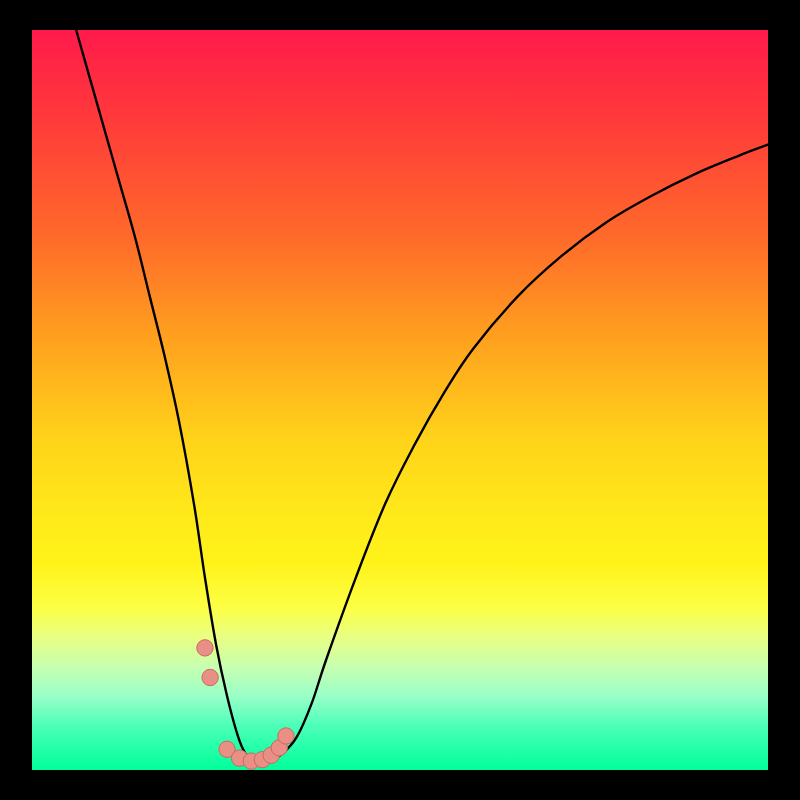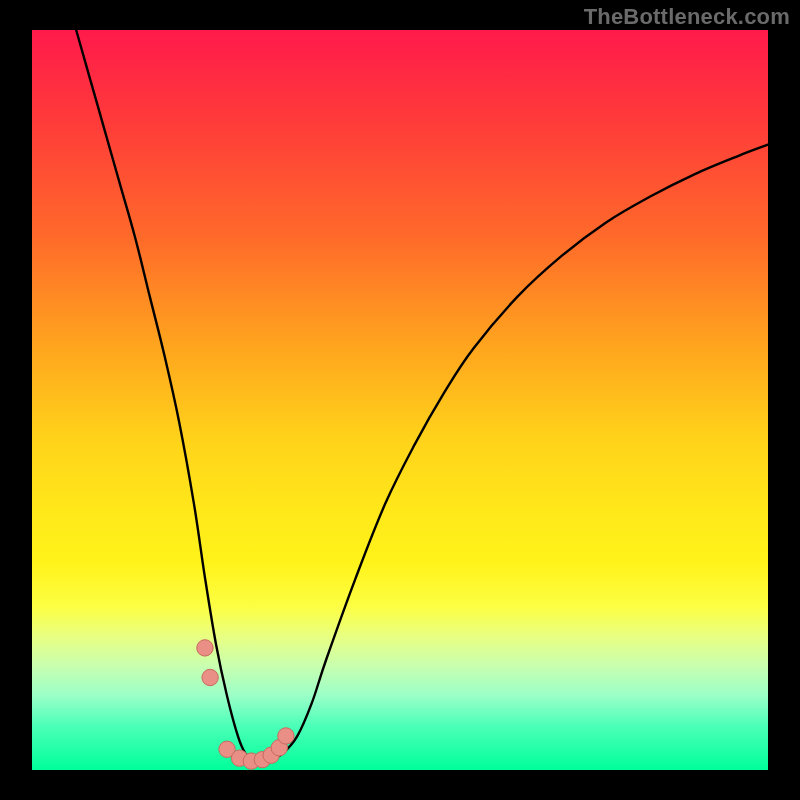--- a/index.html
+++ b/index.html
@@ -58,21 +58,20 @@
     width: 736px;
     height: 740px;
     overflow: visible;
   }
 </style>
 </head>
 <body>
 
 <div class="frame">
 
-  <div class="watermark">TheBottleneck.com</div>
 
   <div class="plot">
     <svg class="curve" viewBox="0 0 736 740" preserveAspectRatio="none">
       <path id="curve-path" fill="none" stroke="#000000" stroke-width="2.4" stroke-linecap="round" stroke-linejoin="round" d="M 44.16 0.00 C 46.81 9.32, 53.58 33.15, 58.88 51.80 C 64.18 70.45, 68.30 84.95, 73.60 103.60 C 78.90 122.25, 83.02 136.75, 88.32 155.40 C 93.62 174.05, 97.74 187.22, 103.04 207.20 C 108.34 227.18, 112.46 245.09, 117.76 266.40 C 123.06 287.71, 127.18 302.96, 132.48 325.60 C 137.78 348.24, 141.90 365.56, 147.20 392.20 C 152.50 418.84, 157.28 445.63, 161.92 473.60 C 166.56 501.57, 168.99 522.29, 172.96 547.60 C 176.93 572.91, 180.03 592.89, 184.00 614.20 C 187.97 635.51, 191.07 649.35, 195.04 666.00 C 199.01 682.65, 202.77 696.31, 206.08 706.70 C 209.39 717.09, 210.79 719.32, 213.44 723.72 C 216.09 728.12, 218.15 729.52, 220.80 731.12 C 223.45 732.72, 225.51 732.60, 228.16 732.60 C 230.81 732.60, 231.55 732.72, 235.52 731.12 C 239.49 729.52, 244.94 728.12, 250.24 723.72 C 255.54 719.32, 259.66 715.76, 264.96 706.70 C 270.26 697.64, 274.38 687.39, 279.68 673.40 C 284.98 659.41, 286.45 651.64, 294.40 629.00 C 302.35 606.36, 313.24 575.57, 323.84 547.60 C 334.44 519.63, 342.68 497.58, 353.28 473.60 C 363.88 449.62, 372.12 434.38, 382.72 414.40 C 393.32 394.42, 401.56 379.92, 412.16 362.60 C 422.76 345.28, 428.35 335.52, 441.60 318.20 C 454.85 300.88, 469.86 283.05, 485.76 266.40 C 501.66 249.75, 514.02 239.02, 529.92 225.70 C 545.82 212.38, 558.18 203.06, 574.08 192.40 C 589.98 181.74, 602.34 175.16, 618.24 166.50 C 634.14 157.84, 646.50 151.63, 662.40 144.30 C 678.30 136.97, 693.31 131.13, 706.56 125.80 C 719.81 120.47, 730.70 116.70, 736.00 114.70"></path>
       <g id="markers-group">
           <circle cx="172.96" cy="617.90" r="8.2" fill="#e98f86" stroke="#c96a5f" stroke-width="1"></circle>
           <circle cx="178.11" cy="647.50" r="8.2" fill="#e98f86" stroke="#c96a5f" stroke-width="1"></circle>
           <circle cx="195.04" cy="719.28" r="8.2" fill="#e98f86" stroke="#c96a5f" stroke-width="1"></circle>
           <circle cx="207.55" cy="728.16" r="8.2" fill="#e98f86" stroke="#c96a5f" stroke-width="1"></circle>
           <circle cx="219.33" cy="731.12" r="8.2" fill="#e98f86" stroke="#c96a5f" stroke-width="1"></circle>

